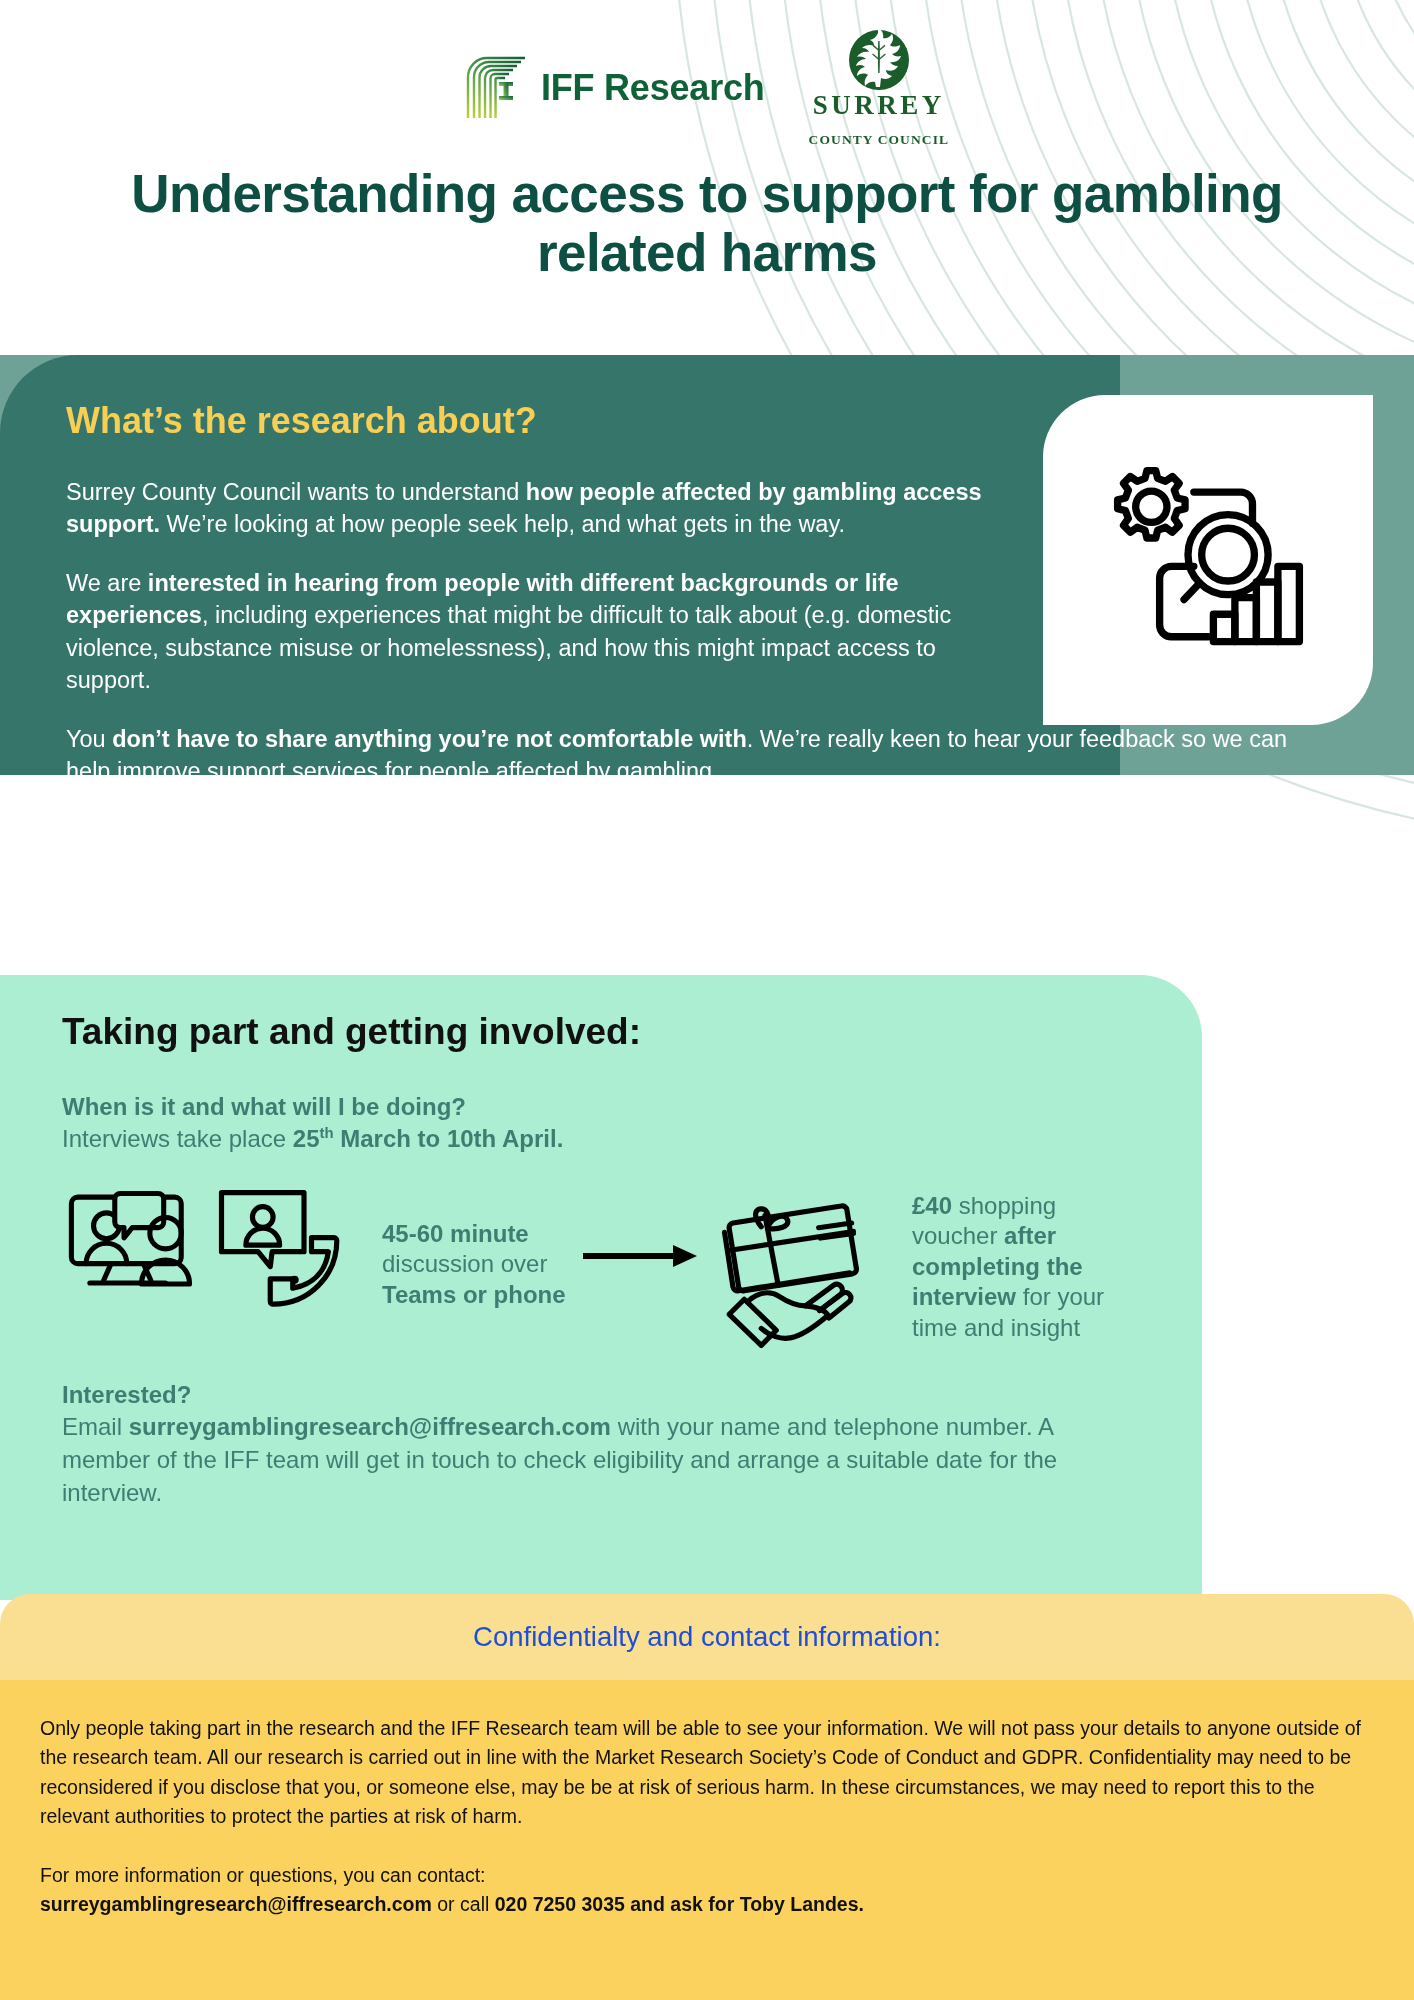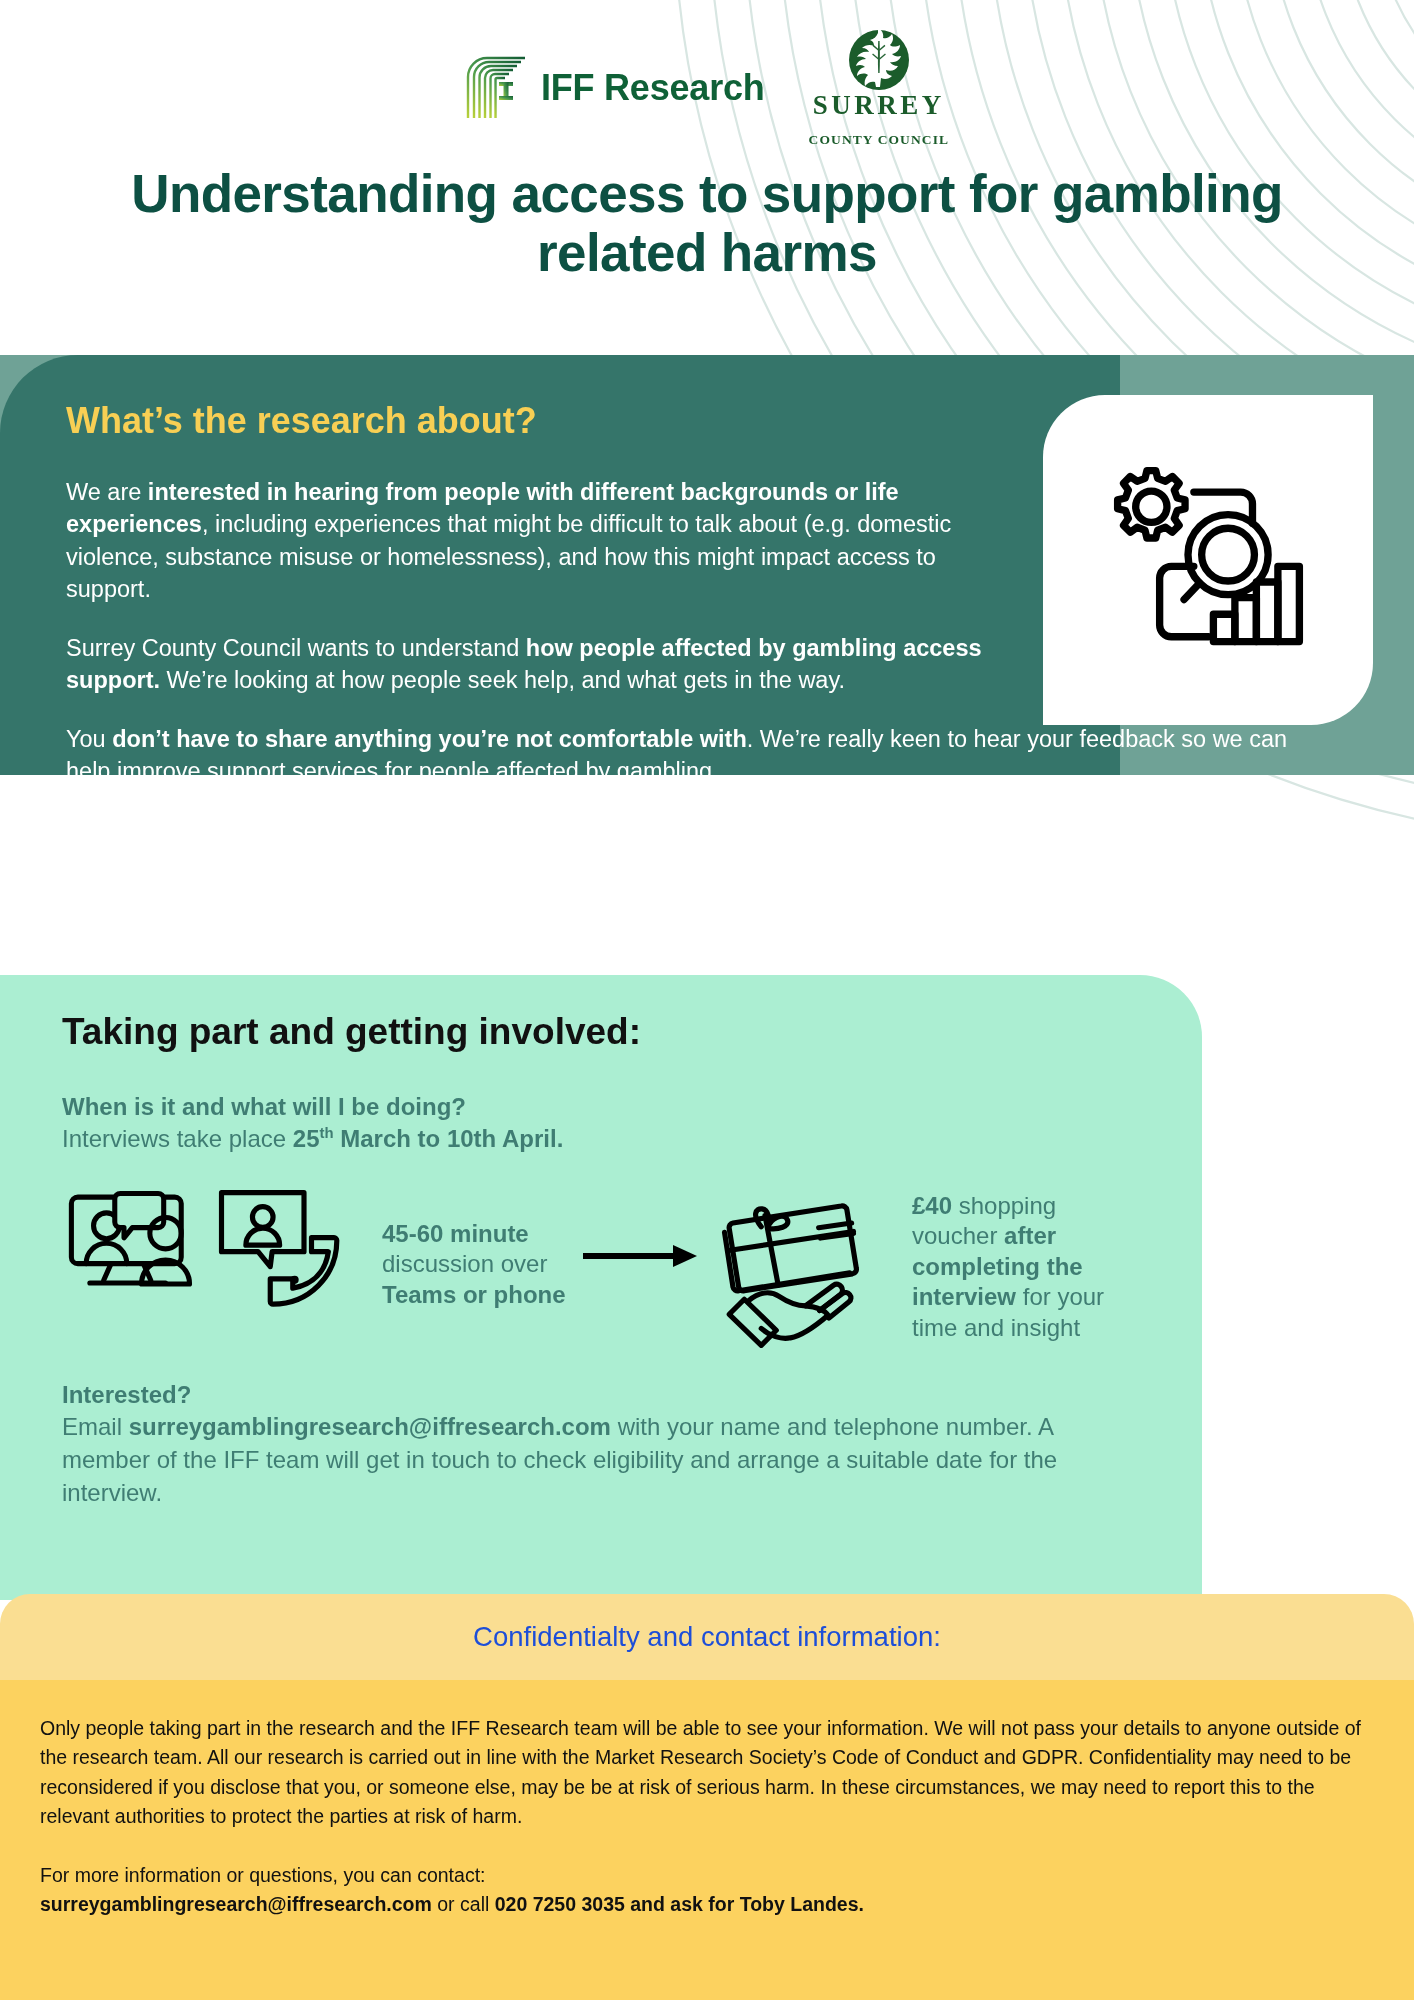--- a/index.html
+++ b/index.html
@@ -329,24 +329,24 @@
 
     <h1 class="poster-title">Understanding access to support for gambling related harms</h1>
   </div>
 
   <div class="sage-band"></div>
 
   <div class="green-panel">
     <div class="panel-heading">What’s the research about?</div>
     <div class="panel-body">
       <p>
-        <span>We are </span><b>interested in hearing from people with different backgrounds or life experiences</b><span>, including experiences that might be difficult to talk about (e.g. domestic violence, substance misuse or homelessness), and how this might impact access to support.</span>
+        <span>Surrey County Council wants to understand </span><b>how people affected by gambling access support.</b><span> We’re looking at how people seek help, and what gets in the way.</span>
       </p>
       <p>
-        <span>Surrey County Council wants to understand </span><b>how people affected by gambling access support.</b><span> We’re looking at how people seek help, and what gets in the way.</span>
+        <span>We are </span><b>interested in hearing from people with different backgrounds or life experiences</b><span>, including experiences that might be difficult to talk about (e.g. domestic violence, substance misuse or homelessness), and how this might impact access to support.</span>
       </p>
       <p class="wide">
         <span>You </span><b>don’t have to share anything you’re not comfortable with</b><span>. We’re really keen to hear your feedback so we can help improve support services for people affected by gambling.</span>
       </p>
     </div>
   </div>
 
   <div class="icon-card">
     <svg width="215" height="215" viewBox="0 0 220 220">
       <g fill="none" stroke="#000000" stroke-width="7.5" stroke-linecap="round" stroke-linejoin="round">

